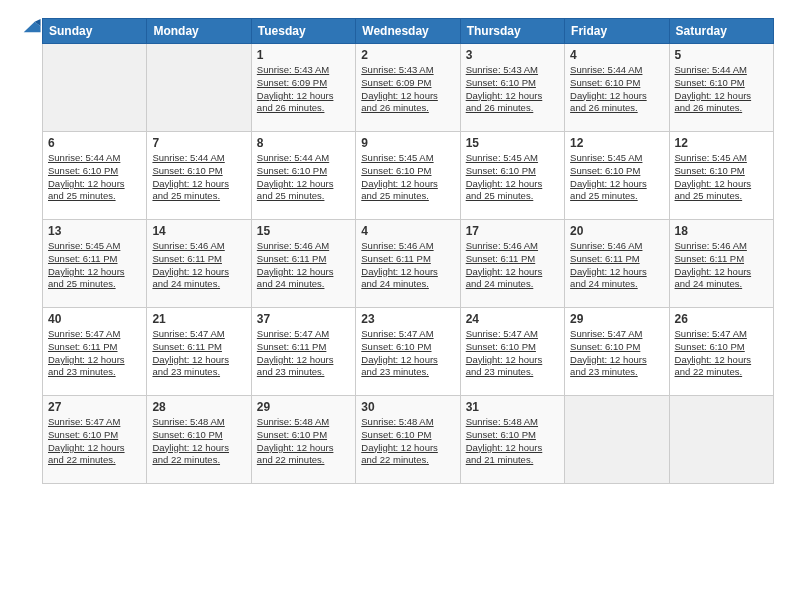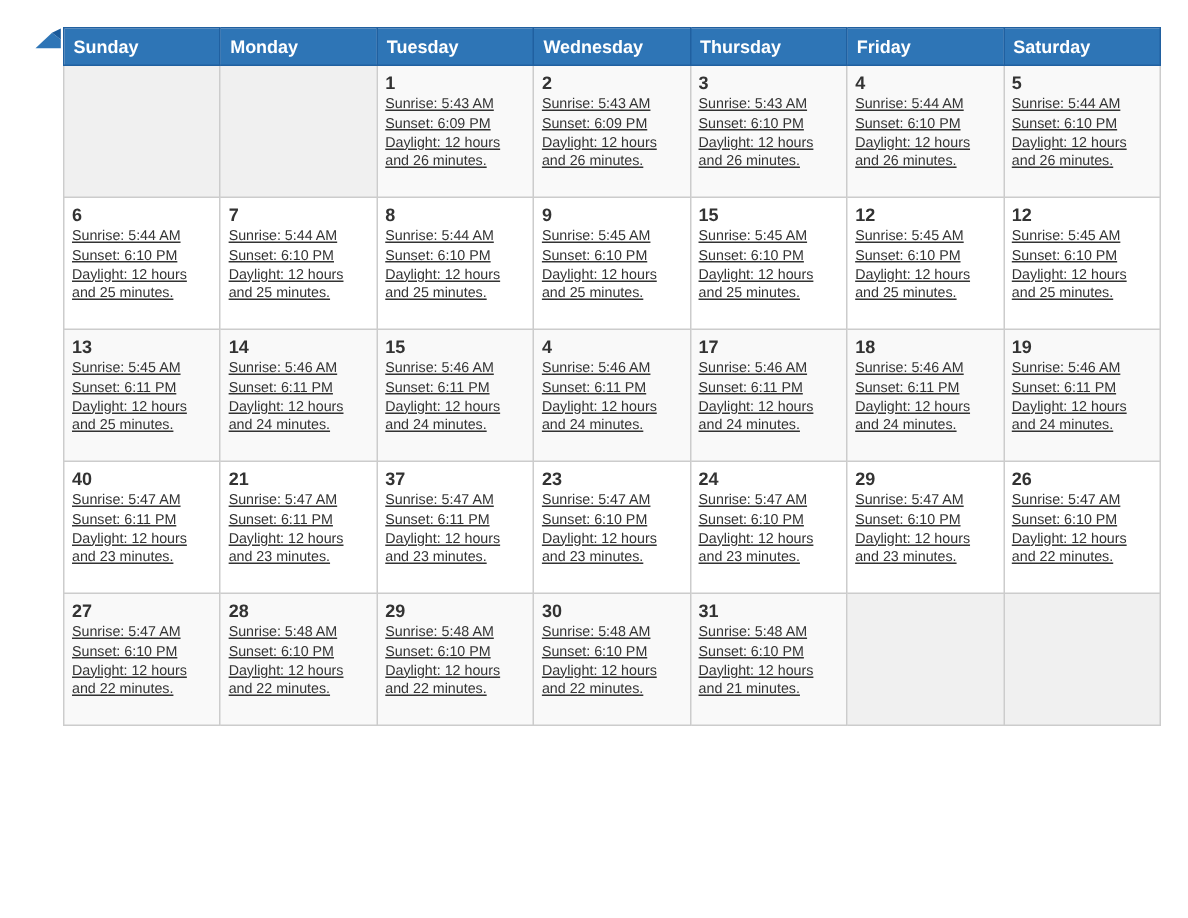--- a/index.html
+++ b/index.html
@@ -240,27 +240,27 @@
 Sunset: 6:11 PM
 Daylight: 12 hours and 24 minutes.</div>
           </td>
           <td>
             <div class="day-number">17</div>
             <div class="day-info" style="white-space: pre-line;">Sunrise: 5:46 AM
 Sunset: 6:11 PM
 Daylight: 12 hours and 24 minutes.</div>
           </td>
           <td>
+            <div class="day-number">20</div>
+            <div class="day-info" style="white-space: pre-line;">Sunrise: 5:46 AM
+Sunset: 6:11 PM
+Daylight: 12 hours and 24 minutes.</div>
+          </td>
+          <td>
             <div class="day-number">18</div>
-            <div class="day-info" style="white-space: pre-line;">Sunrise: 5:46 AM
-Sunset: 6:11 PM
-Daylight: 12 hours and 24 minutes.</div>
-          </td>
-          <td>
-            <div class="day-number">19</div>
             <div class="day-info" style="white-space: pre-line;">Sunrise: 5:46 AM
 Sunset: 6:11 PM
 Daylight: 12 hours and 24 minutes.</div>
           </td>
         </tr>
         <tr>
           <td>
             <div class="day-number">40</div>
             <div class="day-info" style="white-space: pre-line;">Sunrise: 5:47 AM
 Sunset: 6:11 PM

